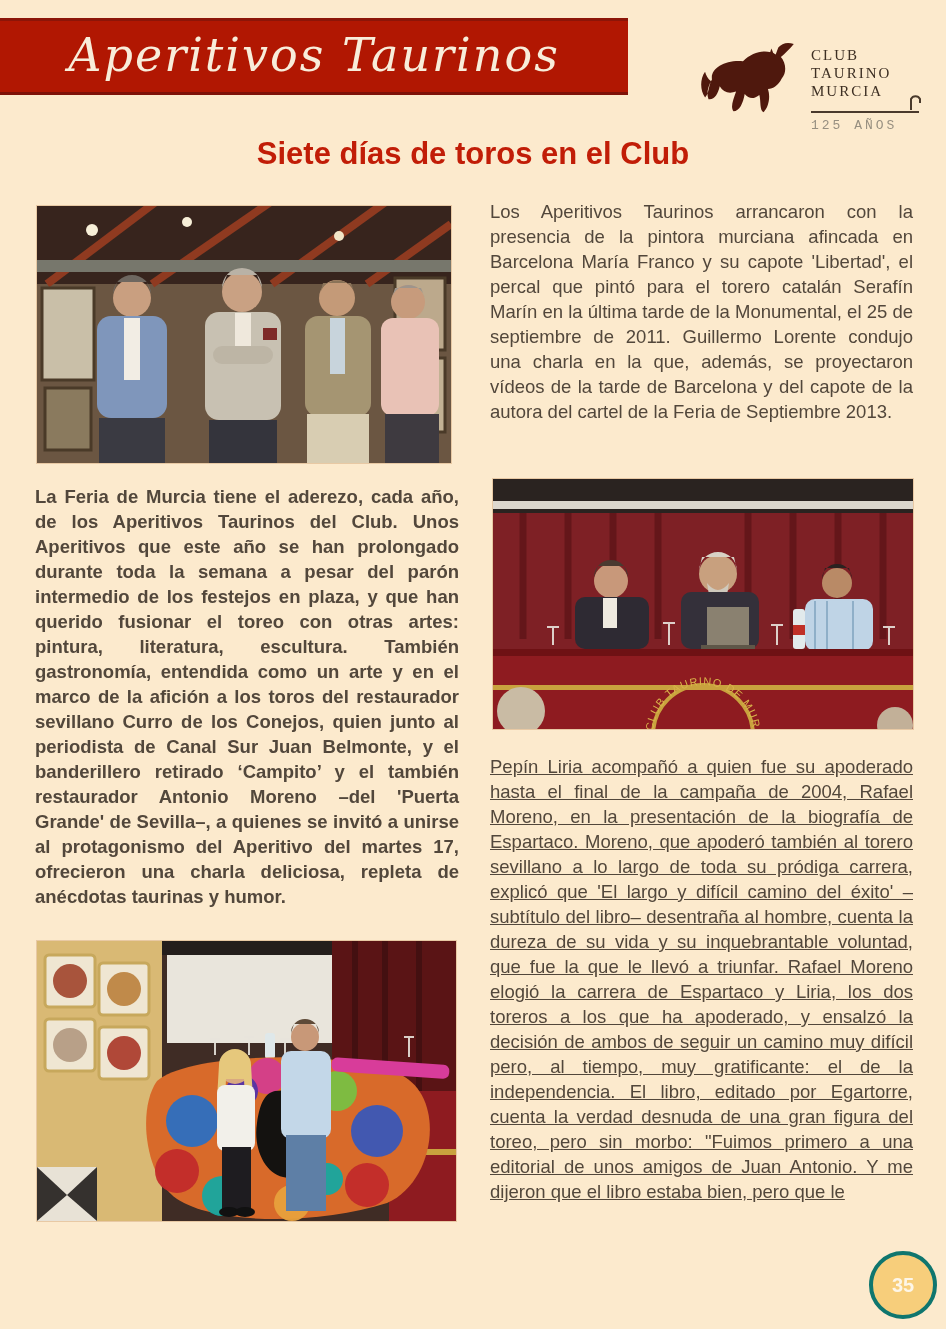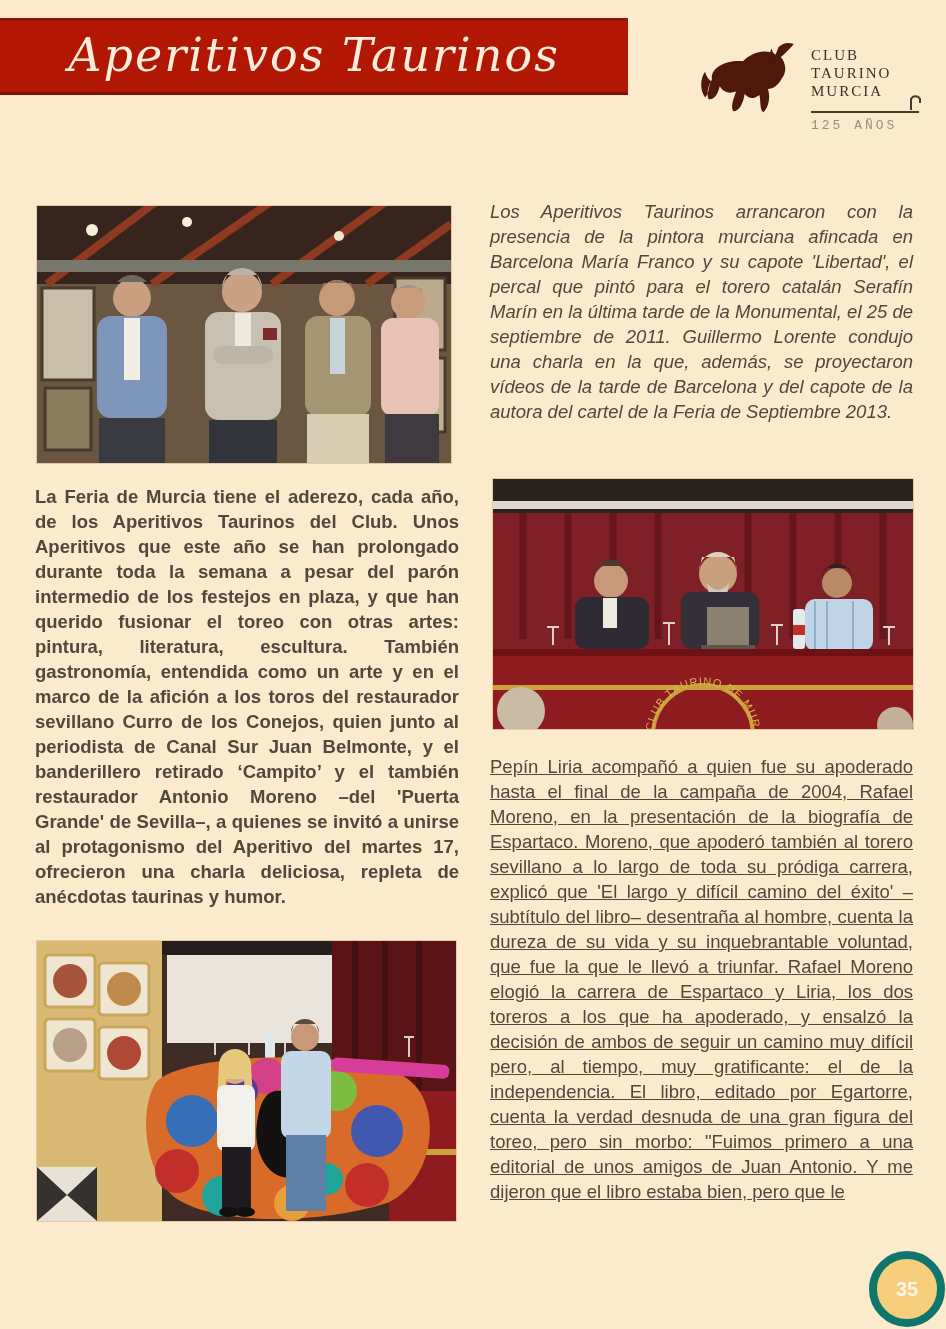--- a/index.html
+++ b/index.html
@@ -43,37 +43,37 @@
     text-align:center;
     color:#C11D07;font-weight:bold;font-size:31px;
   }
   .col-text{
     position:absolute;
     color:#52473B;
     font-size:18.5px;line-height:25px;
     text-align:justify;
   }
   .left-para{left:35px;top:484px;width:424px;font-weight:bold;}
-  .right-para1{left:490px;top:199px;width:423px;font-style:italic;}
+  .right-para1{left:490px;top:199px;width:423px;}
   .right-para2{left:490px;top:754px;width:423px;text-decoration:underline;}
   .photo{
     position:absolute;
     border:1px solid #E8C9A4;
     overflow:hidden;
     background:#555;
   }
   .photo svg{display:block;width:100%;height:100%;}
   .photo-four-men{left:36px;top:205px;width:414px;height:257px;}
   .photo-panel{left:492px;top:478px;width:420px;height:250px;}
   .photo-capote{left:36px;top:940px;width:419px;height:280px;}
   
   .page-number{
     position:absolute;left:869px;top:1251px;width:60px;height:60px;
     background:#F7CE7B;
-    border:8px solid #0f766e;
+    border:4px solid #0f766e;
     border-radius:50%;
     display:flex;align-items:center;justify-content:center;
     color:#FDF6E8;font-size:20px;font-weight:bold;
   }
 </style>
 </head>
 <body>
 
 <div class="page">
 
@@ -108,20 +108,21 @@
       <div>MURCIA</div>
       <div class="logo-rule">
         <svg class="logo-hook" viewBox="0 0 16 20">
           <path d="M4 19 V8 a5 5 0 0 1 9 0 v4" stroke="#4A3A2C" stroke-width="2" fill="none"></path>
         </svg>
       </div>
       <div class="logo-years">125 AÑOS</div>
     </div>
   </div>
 
+  <div class="article-title">Siete días de toros en el Club</div>
 
   <div class="photo photo-four-men">
     <svg viewBox="0 0 414 257" preserveAspectRatio="none">
       <rect width="414" height="257" fill="#6B5642"></rect>
       <rect width="414" height="78" fill="#37241D"></rect>
       <g stroke="#8F3A20" stroke-width="8">
         <line x1="10" y1="78" x2="120" y2="-5"></line>
         <line x1="115" y1="78" x2="235" y2="-5"></line>
         <line x1="235" y1="78" x2="350" y2="-5"></line>
         <line x1="330" y1="78" x2="414" y2="18"></line>

